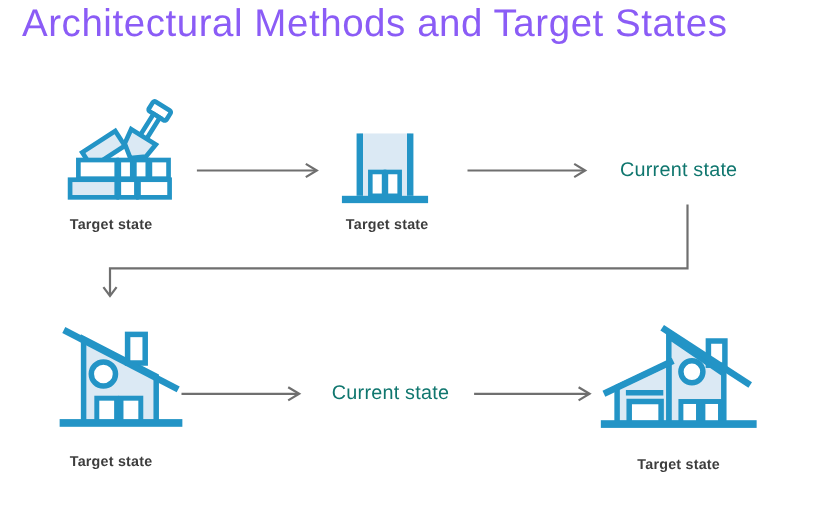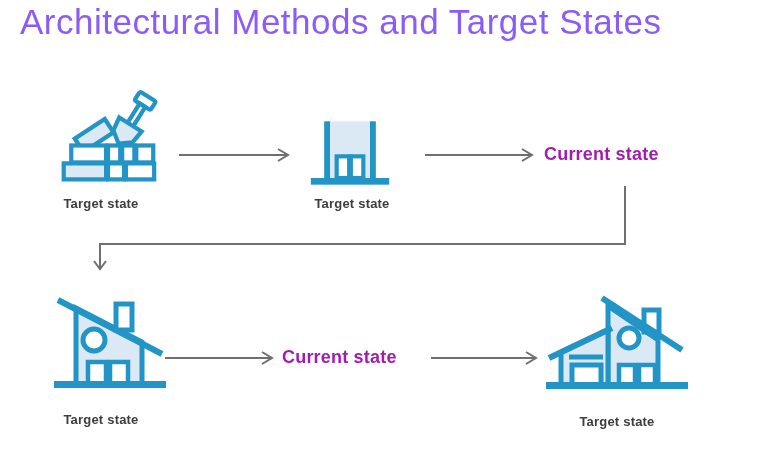--- a/index.html
+++ b/index.html
@@ -10,22 +10,22 @@
   .title{
     position:absolute;left:20px;top:1px;margin:0;
     font-size:35px;line-height:42px;font-weight:200;color:#8b5cf6;
     letter-spacing:.5px;white-space:nowrap;
   }
   .node-label{
     position:absolute;font-size:13px;font-weight:700;color:#3d3d3d;
     text-align:center;letter-spacing:.2px;width:146px;
   }
   .state-label{
-    position:absolute;font-size:18px;font-weight:700;color:#a21caf;
-    text-align:left;letter-spacing:.2px;width:146px;
+    position:absolute;font-size:18px;font-weight:400;color:#0f766e;
+    text-align:center;letter-spacing:.2px;width:146px;
   }
   .icon-box{position:absolute;}
   .icon-box svg{display:block;width:100%;height:100%;}
   .arrow,.connector{position:absolute;}
 </style>
 </head>
 <body>
 
 <div class="stage">
 

